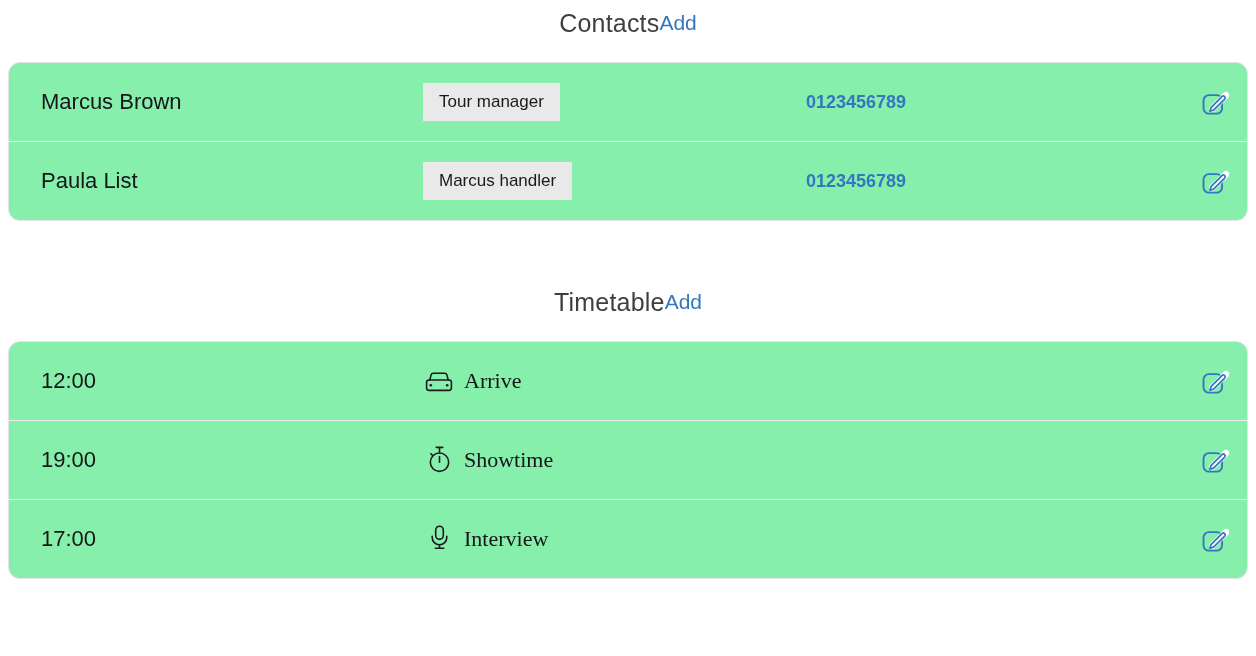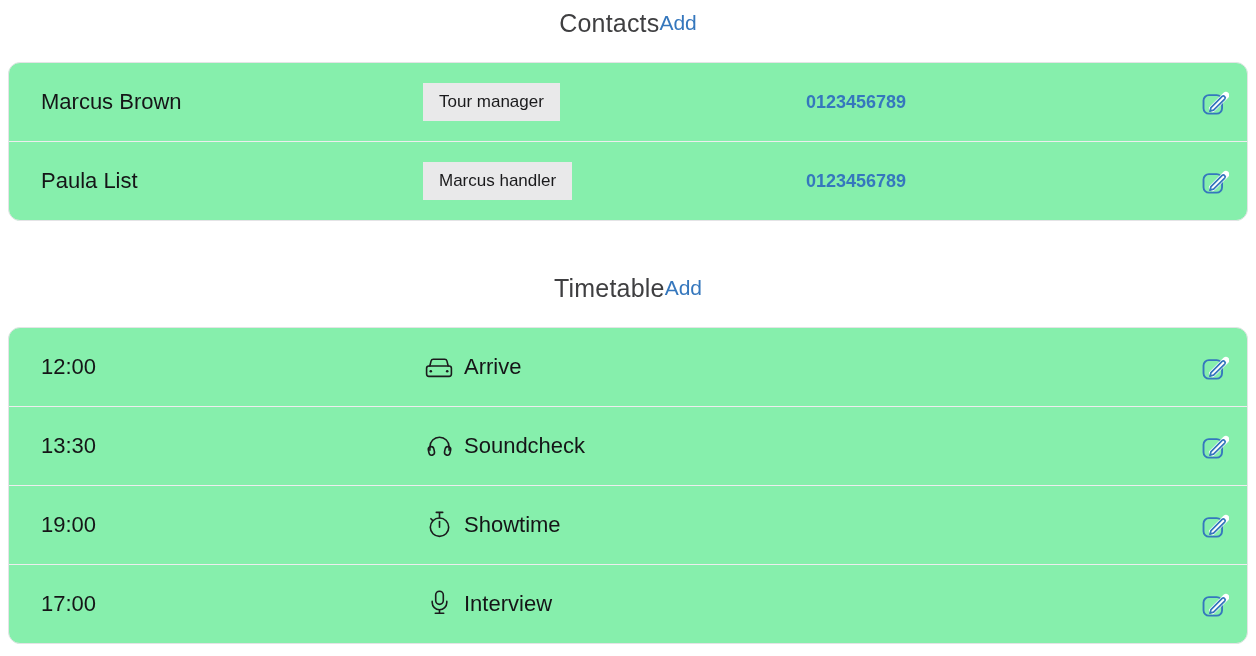--- a/index.html
+++ b/index.html
@@ -38,27 +38,27 @@
     display:inline-block;background:var(--badge-bg,#e9e9ea);
     border-radius:0;padding:9px 16px;font-size:17px;color:#1a1a1c;
   }
   .phone{
     font-size:18px;color:var(--accent,#3577bd);text-decoration:none;cursor:pointer;font-weight:bold;
   }
   .edit-btn{
     width:30px;height:30px;padding:0;margin:0;border:none;background:none;
     cursor:pointer;color:var(--accent,#3577bd);display:flex;align-items:center;justify-content:center;
   }
-  .event-cell{display:flex;align-items:center;gap:9px;}
+  .event-cell{display:flex;align-items:center;gap:9px;font-family:Liberation Serif, serif;}
   .event-icon{
     width:32px;height:30px;display:flex;align-items:center;justify-content:center;
     color:#1b1b1d;flex:0 0 auto;
   }
   .event-label{font-size:22px;color:var(--text,#151517);}
-  .section-timetable{margin-top:52px;}
+  .section-timetable{margin-top:66px;}
 </style>
 </head>
 <body>
 
 <div class="page">
 
   <section>
     <div class="section-header">
       <h2 class="section-title">Contacts</h2>
       <a class="add-link">Add</a>
@@ -112,40 +112,20 @@
           </span>
           <button class="edit-btn">
             <svg width="29" height="29" viewBox="0 0 28 28" fill="none">
               <rect x="3.4" y="6.9" width="17.9" height="17.9" rx="5.2" stroke="currentColor" stroke-width="1.8"></rect>
               <path d="M12 20 L25 7" stroke="#ffffff" stroke-width="6.5" stroke-linecap="round"></path>
               <path d="M9.6 22.4 L10.6 18.9 L21.35 8.15 A1.77 1.77 0 0 1 23.85 10.65 L13.1 21.4 Z" stroke="currentColor" stroke-width="1.7" stroke-linejoin="round" fill="none"></path>
             </svg>
           </button>
         </div>
         <div class="row tt-row">
-          <span class="cell-time">13:30</span>
-          <span class="event-cell">
-            <span class="event-icon">
-              <svg width="29" height="26" viewBox="0 0 29 26" fill="none" stroke="currentColor" stroke-width="1.6" stroke-linecap="round" stroke-linejoin="round">
-                <path d="M4.9 17.2 V13.8 A9.6 9.6 0 0 1 24.1 13.8 V17.2"></path>
-                <rect x="3.6" y="13.6" width="5.6" height="8.6" rx="2.8" transform="rotate(-12 6.4 17.9)"></rect>
-                <rect x="19.8" y="13.6" width="5.6" height="8.6" rx="2.8" transform="rotate(12 22.6 17.9)"></rect>
-              </svg>
-            </span>
-            <span class="event-label">Soundcheck</span>
-          </span>
-          <button class="edit-btn">
-            <svg width="29" height="29" viewBox="0 0 28 28" fill="none">
-              <rect x="3.4" y="6.9" width="17.9" height="17.9" rx="5.2" stroke="currentColor" stroke-width="1.8"></rect>
-              <path d="M12 20 L25 7" stroke="#ffffff" stroke-width="6.5" stroke-linecap="round"></path>
-              <path d="M9.6 22.4 L10.6 18.9 L21.35 8.15 A1.77 1.77 0 0 1 23.85 10.65 L13.1 21.4 Z" stroke="currentColor" stroke-width="1.7" stroke-linejoin="round" fill="none"></path>
-            </svg>
-          </button>
-        </div>
-        <div class="row tt-row">
           <span class="cell-time">19:00</span>
           <span class="event-cell">
             <span class="event-icon">
               <svg width="27" height="30" viewBox="0 0 27 30" fill="none" stroke="currentColor" stroke-width="1.6" stroke-linecap="round" stroke-linejoin="round">
                 <circle cx="13.5" cy="17.2" r="9.2"></circle>
                 <path d="M13.5 17.2 V11.6"></path>
                 <path d="M13.5 7.6 V2.8"></path>
                 <path d="M10.3 2.4 H16.7"></path>
                 <path d="M6.8 10.6 L4.9 8.7"></path>
               </svg>

